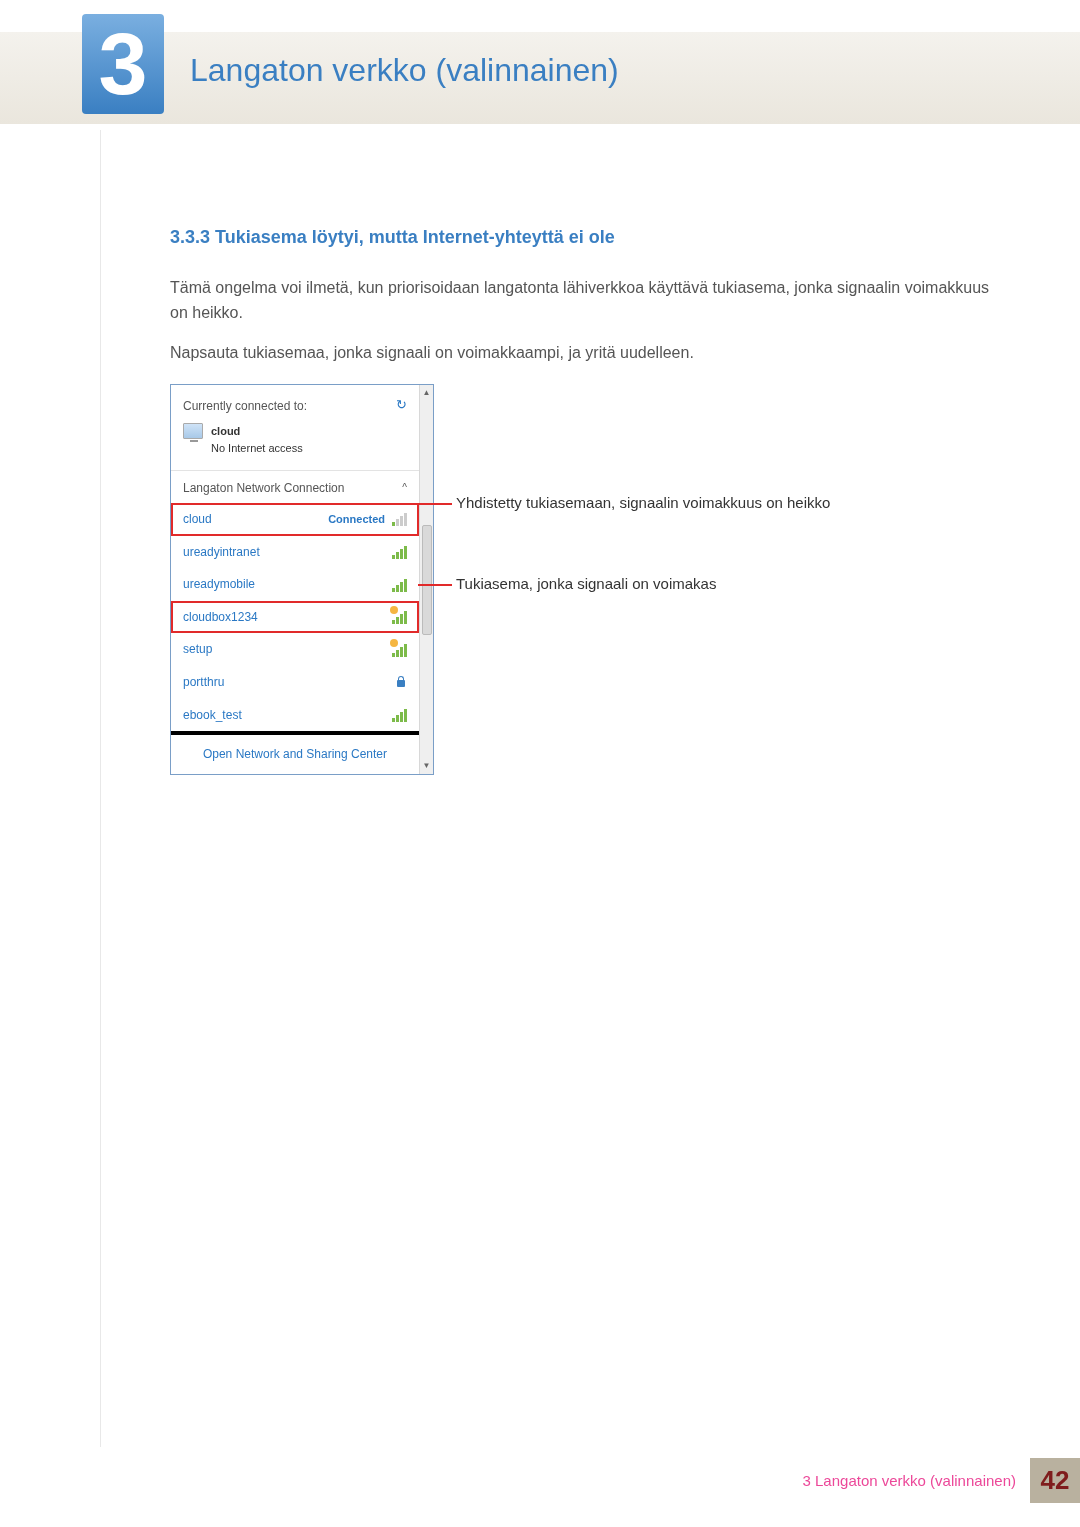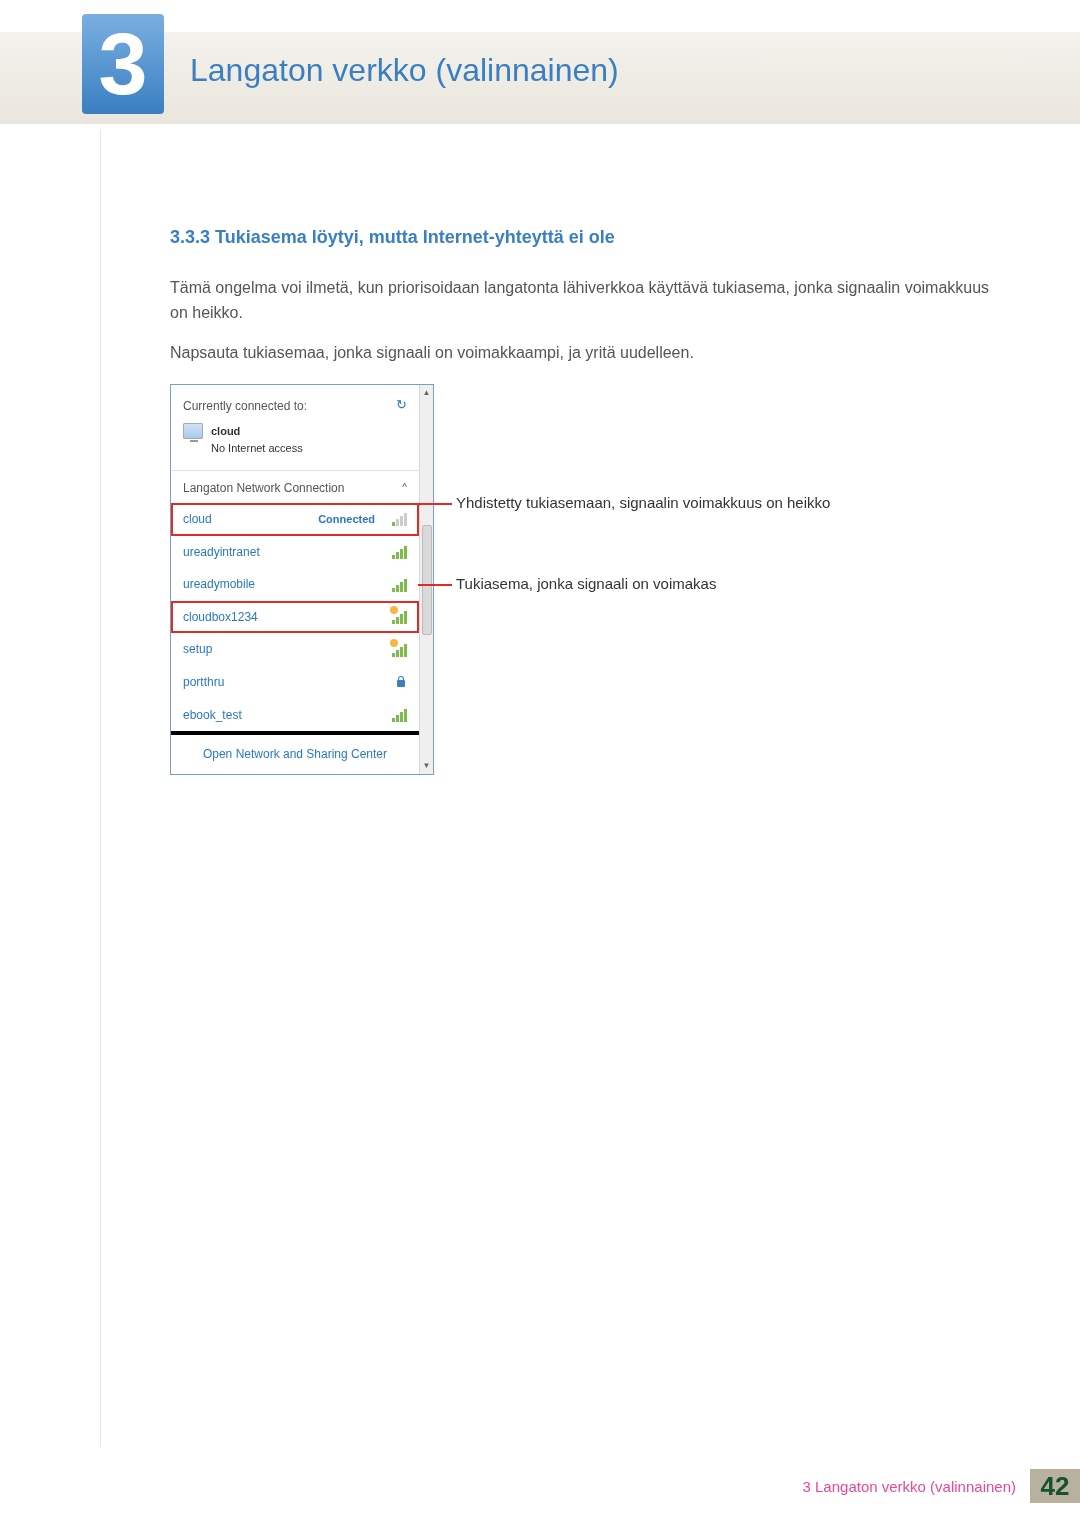--- a/index.html
+++ b/index.html
@@ -125,21 +125,21 @@
   }
   .chev-up { font-size: 10px; color: #555; }
   .net-list { }
   .net-item {
     display: flex; justify-content: space-between; align-items: center;
     padding: 7px 12px;
     color: #2a78c4;
     font-size: 12px;
   }
   .net-item .name { }
-  .net-item .right { display:flex; align-items:center; gap:17px; }
+  .net-item .right { display:flex; align-items:center; gap:7px; }
   .net-item .status { color:#2a78c4; font-weight:bold; font-size:11px; }
   .hl-red { outline: 2px solid #e12a2a; outline-offset: -2px; }
   .net-footer {
     text-align: center;
     padding: 10px 8px;
     color: #2a78c4;
     border-top: 4px solid #000000;
     font-size: 12px;
   }
   .sig { display:inline-flex; align-items:flex-end; gap:1px; height:14px; }
@@ -181,25 +181,25 @@
     display: flex;
     align-items: center;
   }
   .pf-label {
     color: #ec4899;
     font-size: 15px;
     padding-right: 14px;
   }
   .pf-num {
     background: #b9b19f;
-    color: #14532d;
+    color: #7f1d1d;
     font-size: 26px;
     font-weight: bold;
     width: 50px;
-    height: 34px;
+    height: 45px;
     display: flex; align-items: center; justify-content: center;
   }
   .side-rule {
     position:absolute;
     left: 100px;
     top: 130px;
     bottom: 80px;
     width: 1px;
     background: #e8e8e8;
   }

